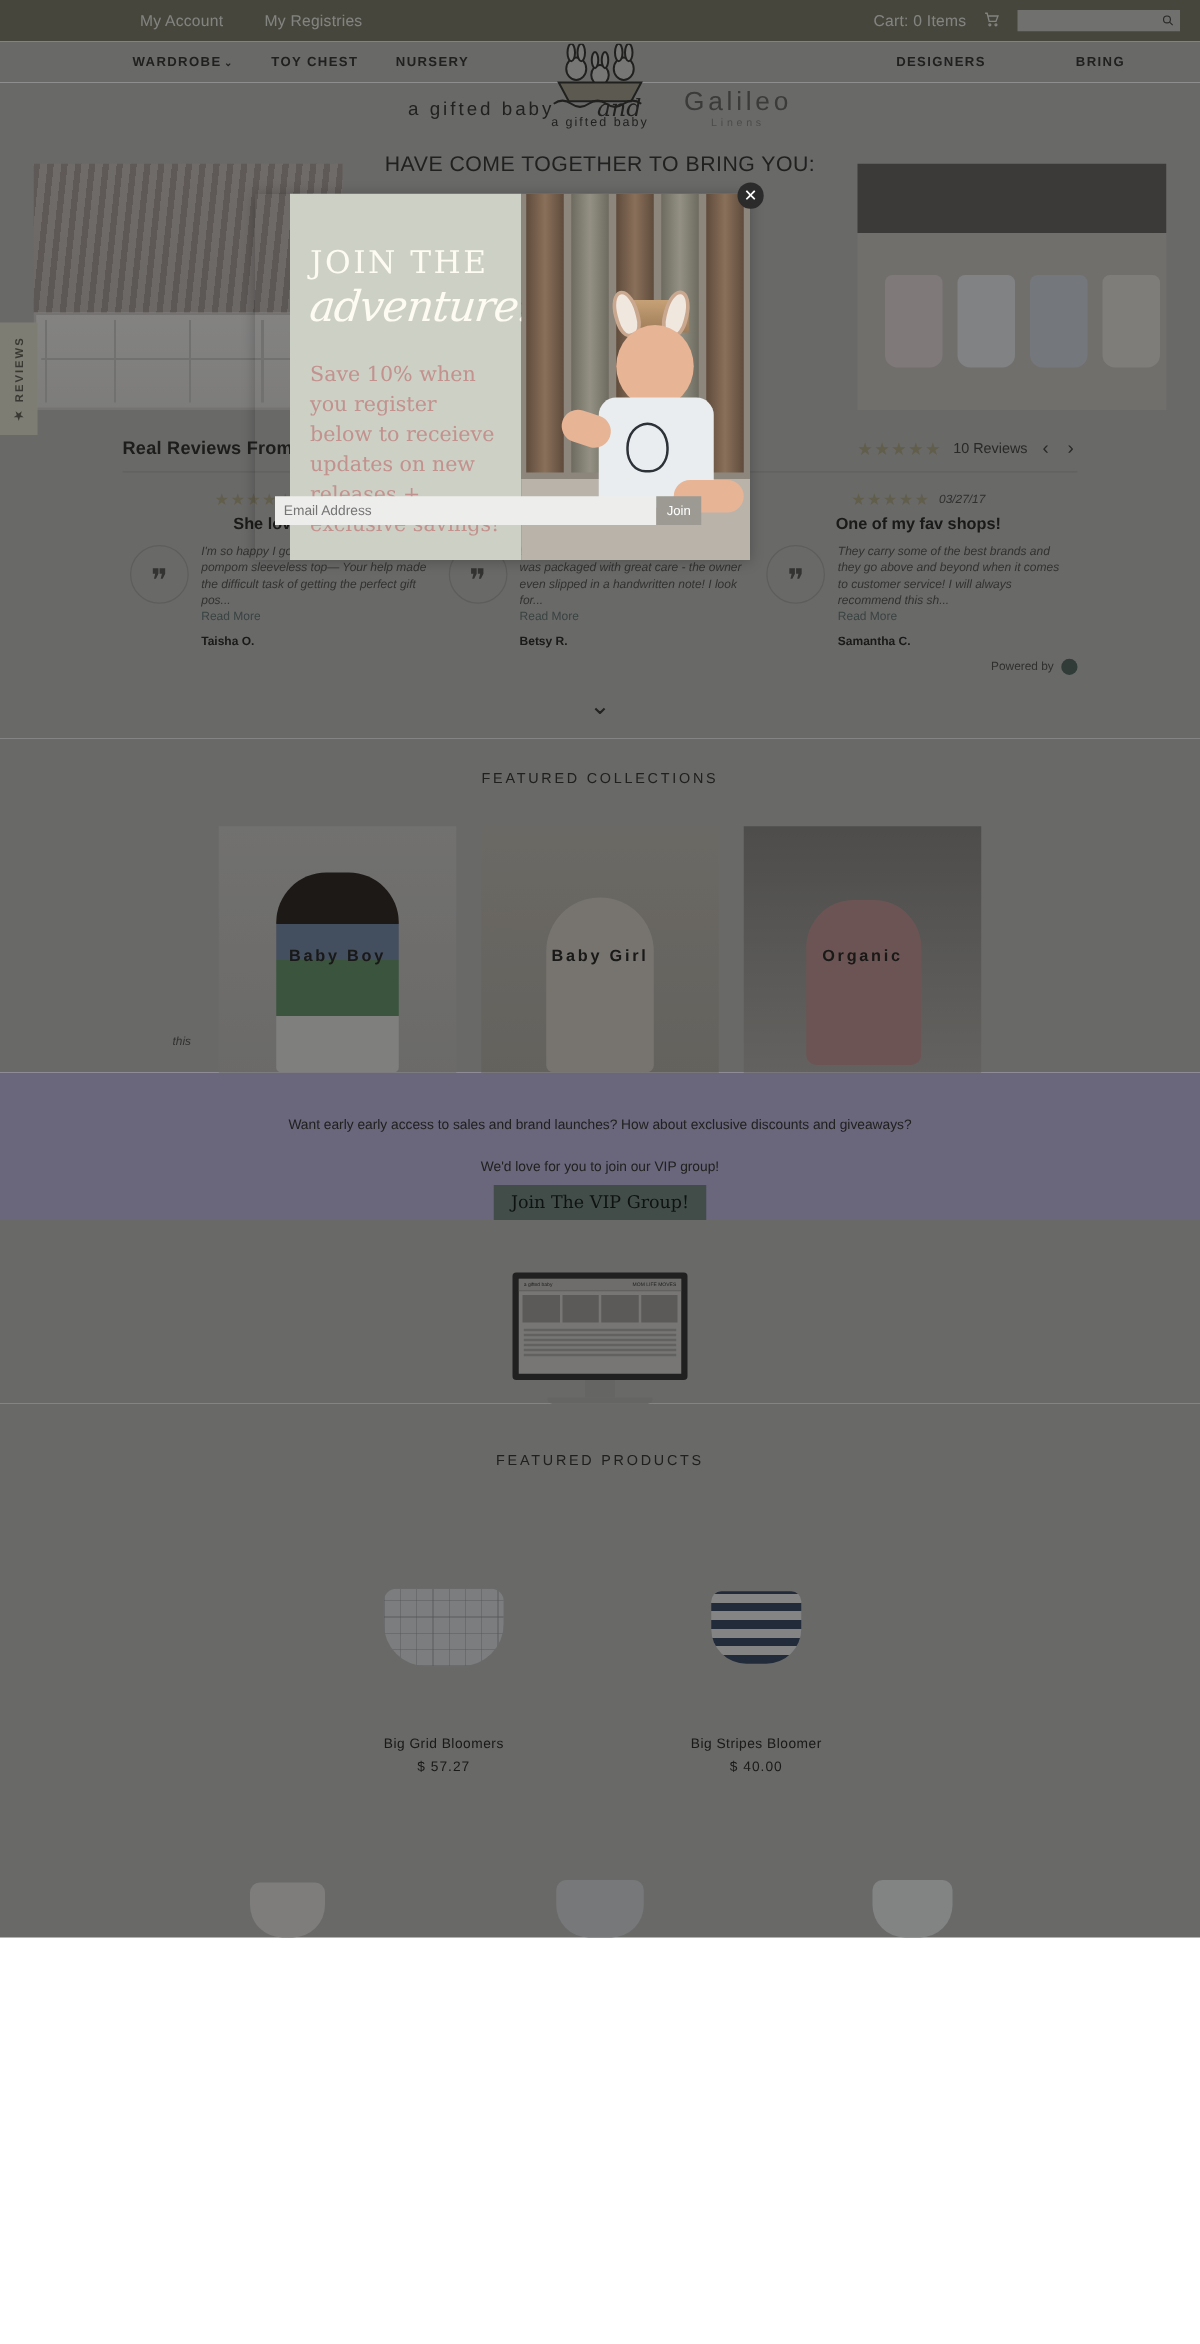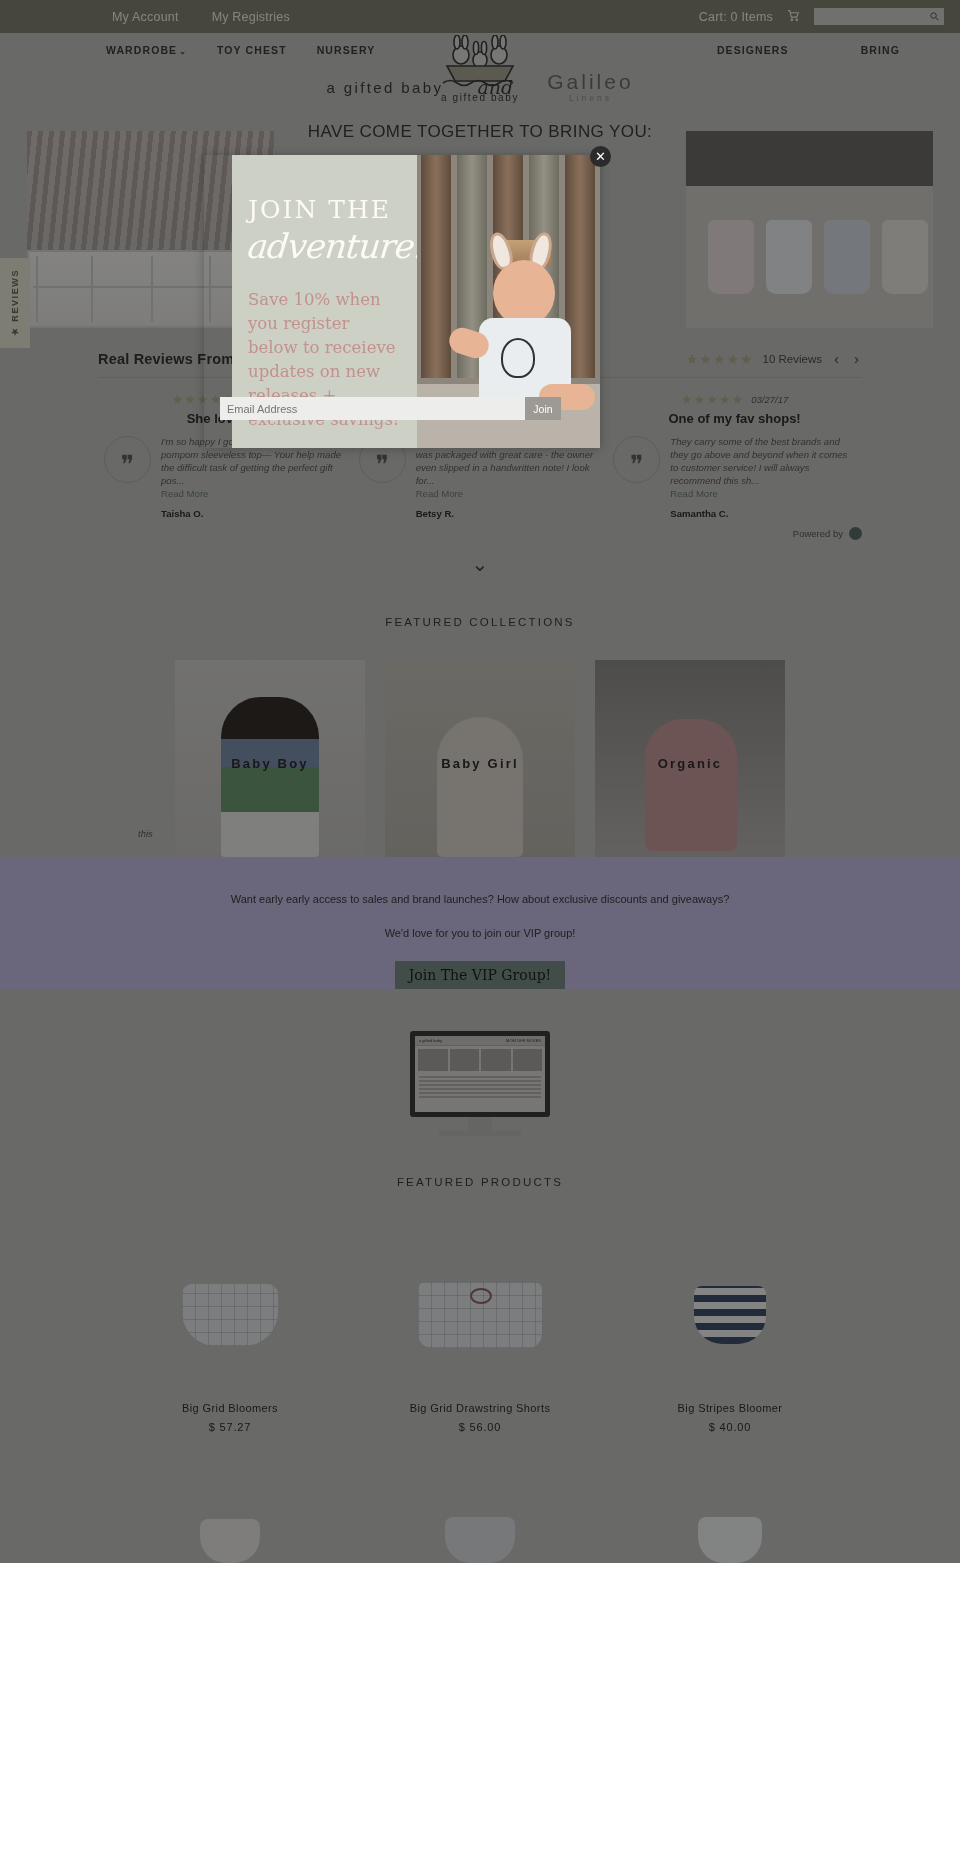--- a/index.html
+++ b/index.html
@@ -166,21 +166,21 @@
   .c1 .coll-body{ position:absolute; left:52px; bottom:0; width:86px; height:140px; background:#dcd3c4; border-radius:44px 44px 6px 6px;}
   .c2 .coll-body{ position:absolute; left:46px; bottom:0; width:98px; height:160px;
       background:linear-gradient(#3a2c22 0 26%, #6c8fc4 26% 44%, #4fa35a 44% 72%, #e8e6e2 72% 100%); border-radius:40px 40px 4px 4px;}
   .c3 .coll-body{ position:absolute; left:50px; bottom:6px; width:92px; height:132px; background:#e1928f; border-radius:38px 38px 8px 8px;}
 
   
   .vip { background:#c4b5fd; padding:36px 0 0; text-align:center; }
   .vip p { margin:0; font-size:11px; color:#3a3a36; }
   .vip .p2 { margin-top:22px; }
   .vip-btn {
-    display:inline-block; margin-top:22px; background:#6c8f84; color:#14241f;
+    display:inline-block; margin-top:8px; background:#6c8f84; color:#14241f;
     padding:6px 14px; font-family:"DejaVu Serif", serif; font-size:14px; border:none; cursor:pointer;
   }
 
   
   .imacwrap { background:#bfbfbd; padding:42px 0 0; display:flex; justify-content:center;}
   .imac { width:140px; }
   .imac-screen {
     height:86px; border:5px solid #3a3a3a; border-radius:3px; background:#d9d7d2; overflow:hidden;
   }
   .imac-bar { height:10px; background:#c9c7c2; border-bottom:1px solid #b3b1ac;
@@ -519,27 +519,20 @@
     <div class="prod-grid">
       <div class="prod">
         <div class="prod-img">
             <div class="bloomer"></div>
           </div>
         <div class="prod-name">Big Grid Bloomers</div>
         <div class="prod-price">$ 57.27</div>
       </div>
       <div class="prod">
         <div class="prod-img">
-            <div class="shorts"></div>
-          </div>
-        <div class="prod-name">Big Grid Drawstring Shorts</div>
-        <div class="prod-price">$ 56.00</div>
-      </div>
-      <div class="prod">
-        <div class="prod-img">
             <div class="stripes"></div>
           </div>
         <div class="prod-name">Big Stripes Bloomer</div>
         <div class="prod-price">$ 40.00</div>
       </div>
     </div>
     <div class="prod-grid2">
       <div class="prod">
         <div class="prod2-img">
             <div class="bib"></div>

